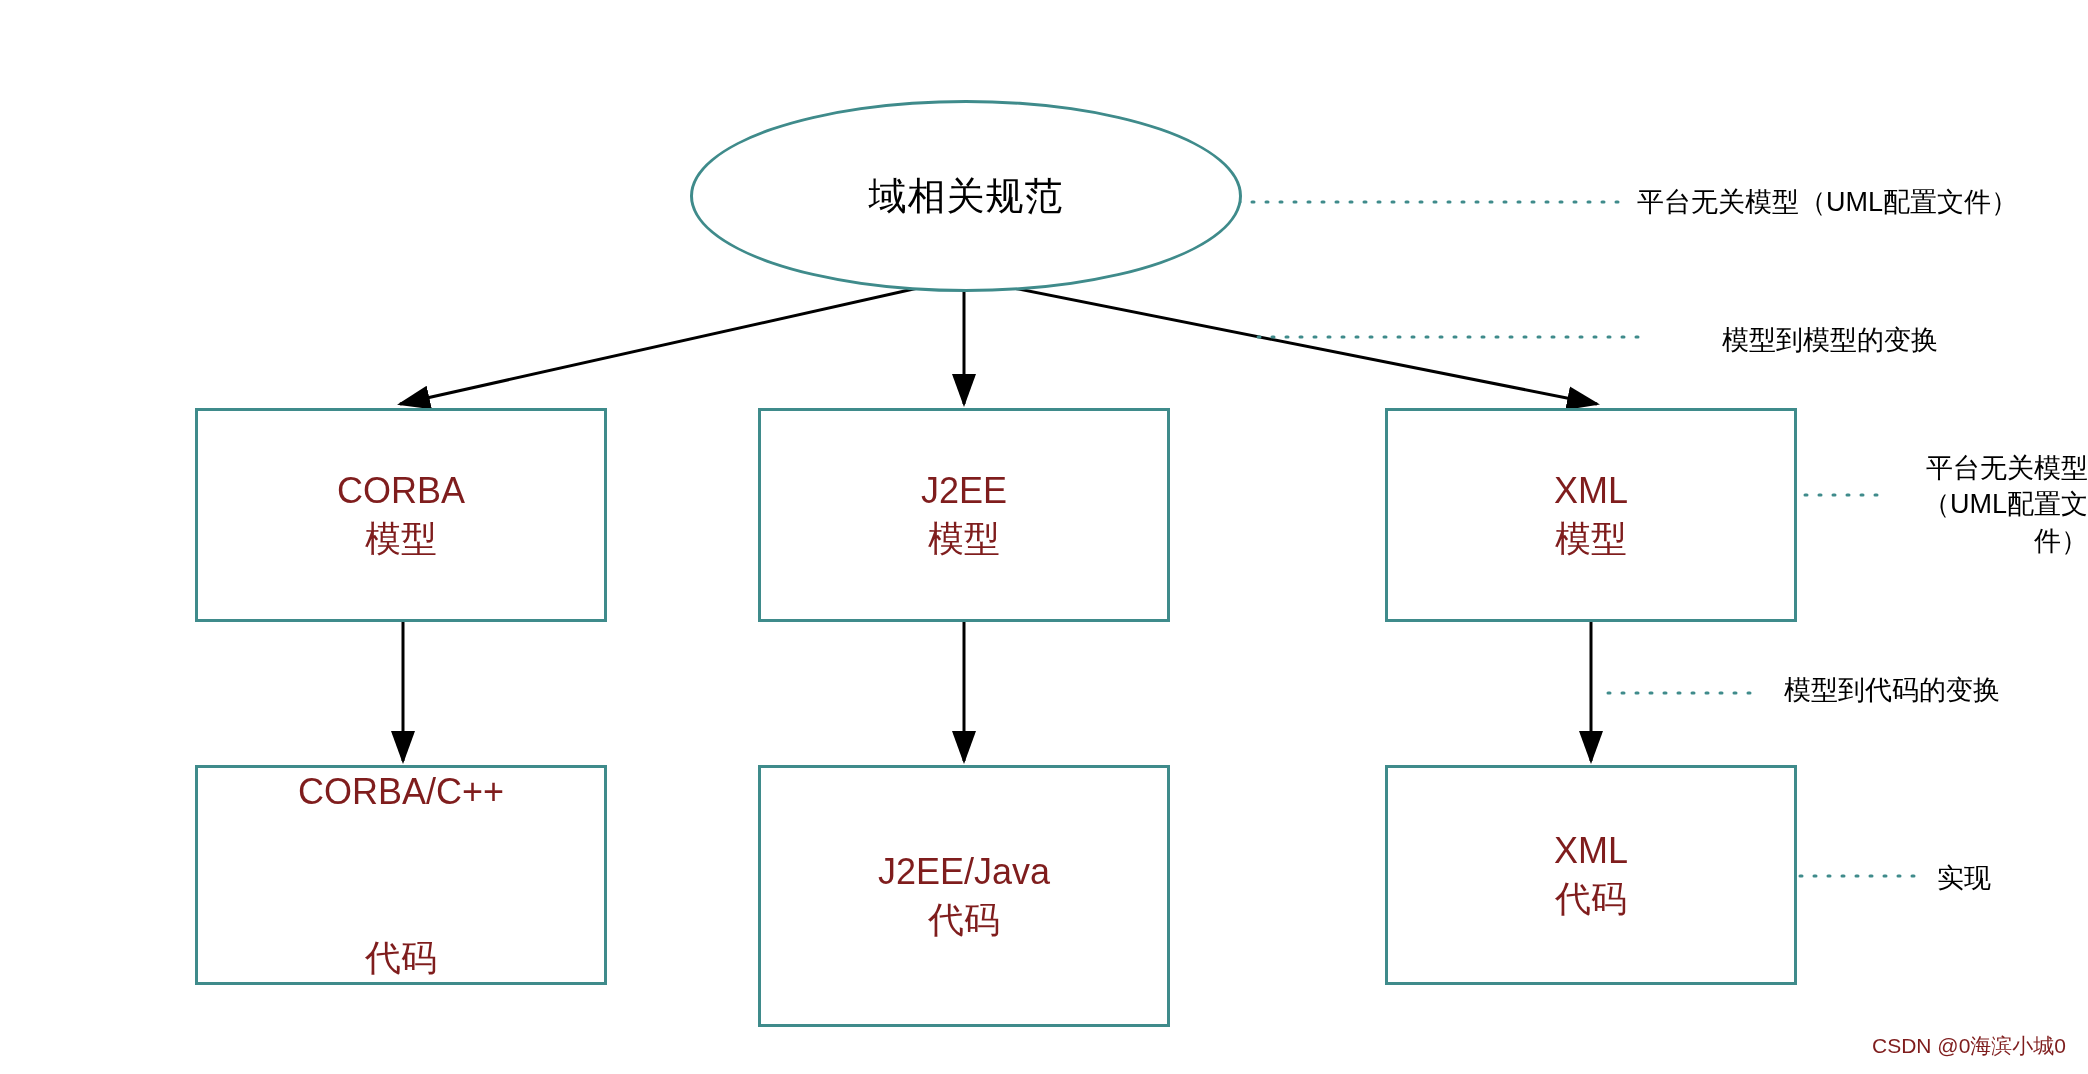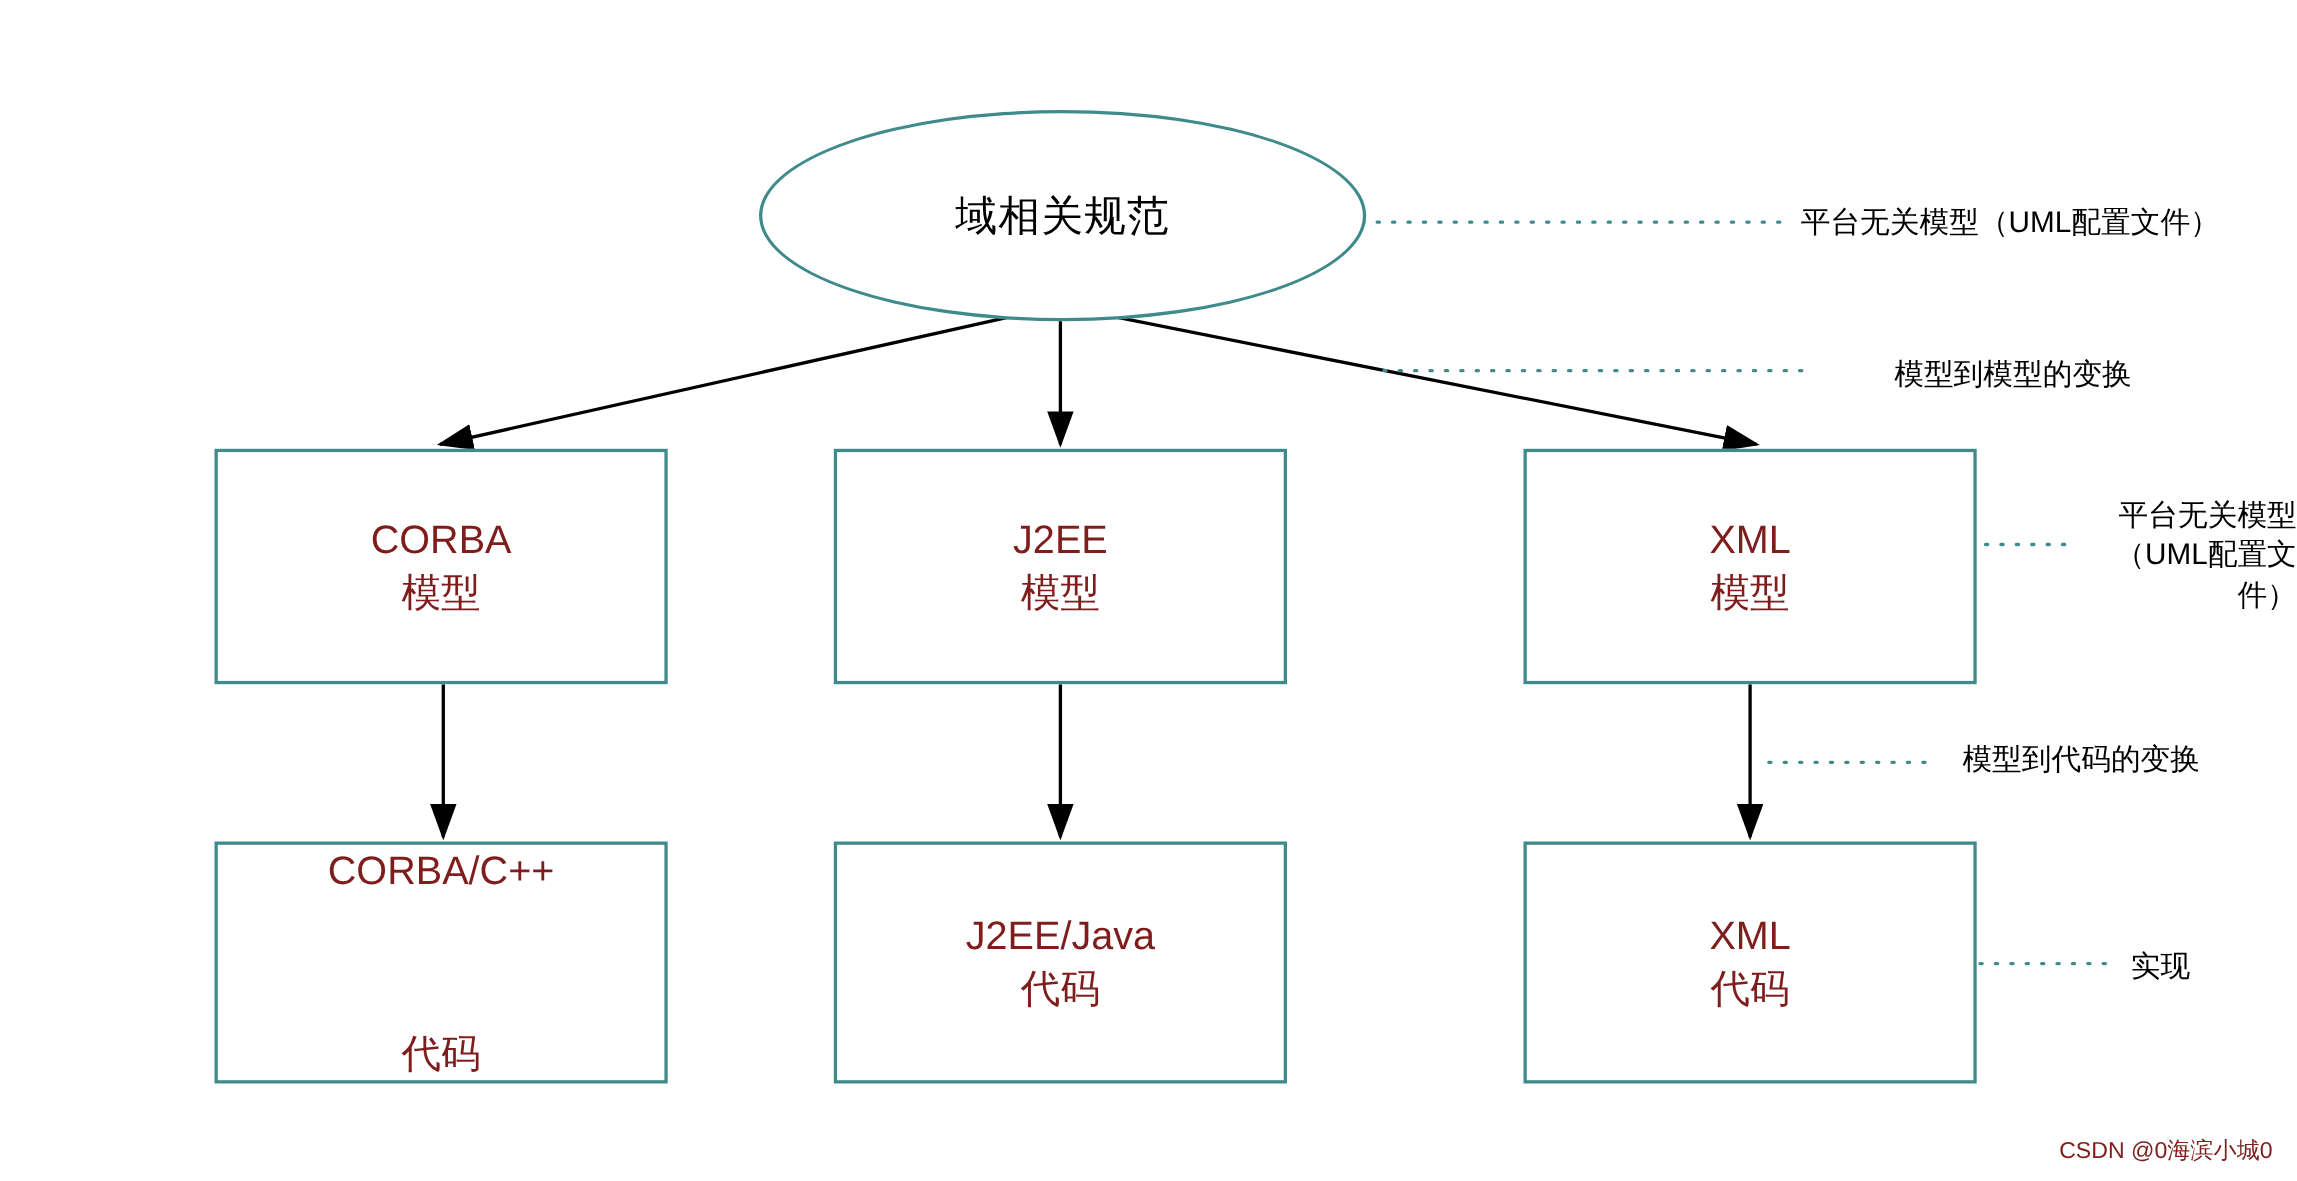--- a/index.html
+++ b/index.html
@@ -64,21 +64,21 @@
     font-size: 36px;
     color: #7f1d1d;
     white-space: nowrap;
   }
 
   .node-corba-model { left: 195px;  top: 408px; width: 412px; height: 214px; }
   .node-j2ee-model  { left: 758px;  top: 408px; width: 412px; height: 214px; }
   .node-xml-model   { left: 1385px; top: 408px; width: 412px; height: 214px; }
 
   .node-corba-code  { left: 195px;  top: 765px; width: 412px; height: 220px; justify-content: space-between; }
-  .node-j2ee-code   { left: 758px;  top: 765px; width: 412px; height: 220px; }
+  .node-j2ee-code   { left: 758px;  top: 765px; width: 412px; height: 262px; }
   .node-xml-code    { left: 1385px; top: 765px; width: 412px; height: 220px; }
 
   
   .annotation {
     position: absolute;
     font-size: 27px;
     color: #000000;
     line-height: 1.35;
     white-space: nowrap;
     margin-left: 12px;

